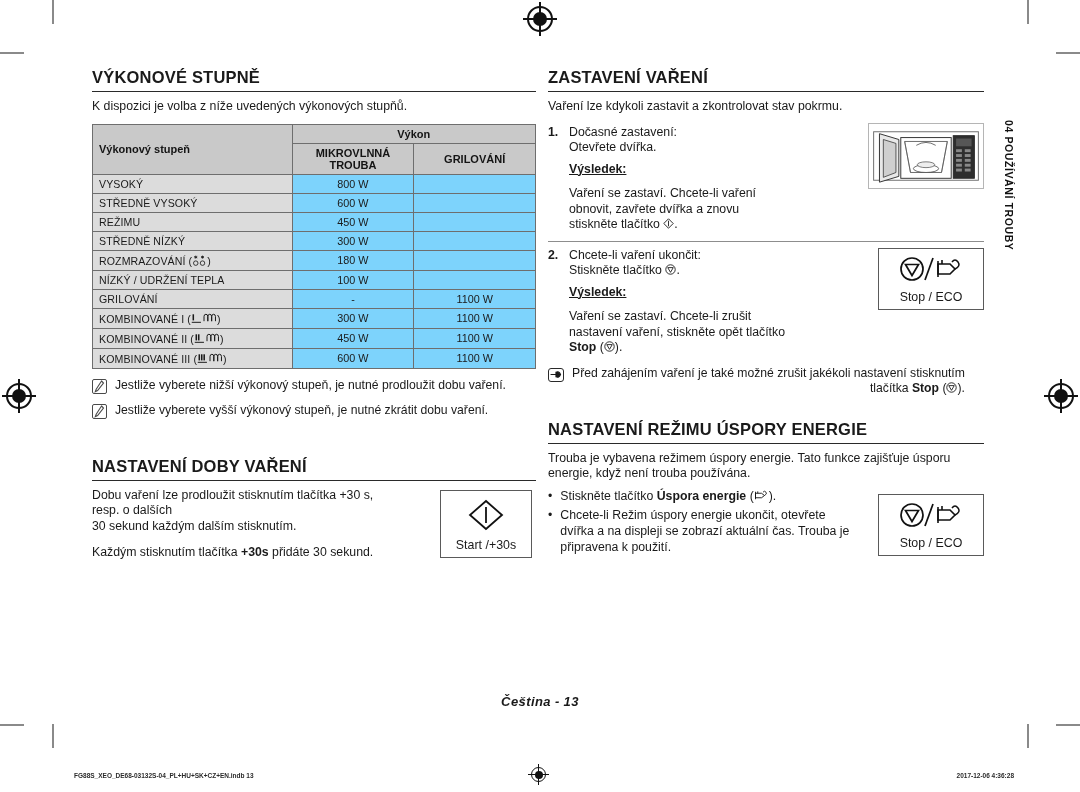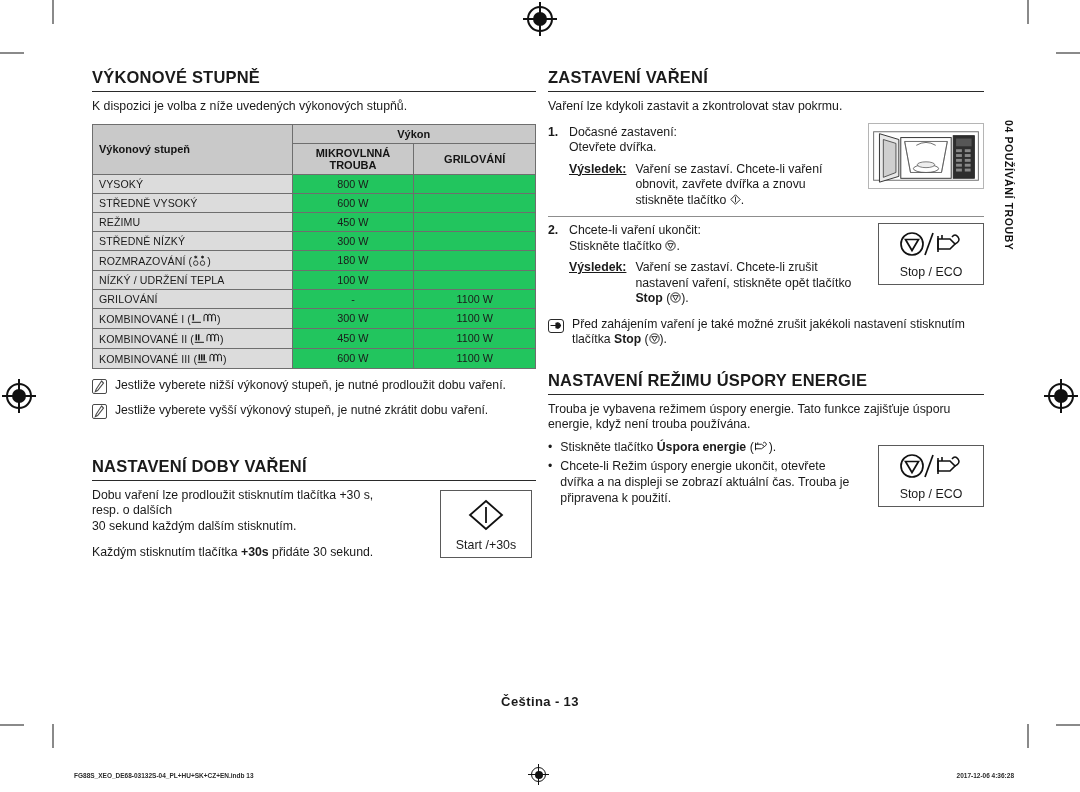--- a/index.html
+++ b/index.html
@@ -53,31 +53,31 @@
   table.power thead th {
     background:#c9c9c9; font-weight:bold; text-align:center;
     color:#141414;
     margin-left:32px;
   }
   table.power thead th.lvl { text-align:left; vertical-align:middle; }
   table.power tbody td.lvl {
     background:#dcdcdc; text-align:left; white-space:nowrap;
     font-size:10.6px; letter-spacing:0.1px;
   }
-  table.power tbody td.val { text-align:center; background:#22c55e; font-size:10.8px; }
+  table.power tbody td.val { text-align:center; background:#7dd3fc; font-size:10.8px; }
   .col-w-lvl { width:200px; }
   .col-w-mw  { width:122px; }
   .col-w-gr  { width:122px; }
 
   
   .sym { display:inline-block; vertical-align:-2px; }
   .sym svg { display:block; }
 
   
-  .note { display:flex; gap:8px; align-items:flex-start; margin:9px 0 0 0; }
+  .note { display:flex; gap:8px; align-items:flex-start; margin:9px 0 0 0;text-align:right; }
   .note .txt { font-size:12.2px; line-height:15px; }
   .noteicon {
     flex:0 0 auto; width:15px; height:15px; margin-top:1px;
     border:1.4px solid #4a4a4a; border-radius:2px;
     position:relative; background:#fff;
   }
   .noteicon svg { position:absolute; left:1px; top:0px; }
   .handicon {
     flex:0 0 auto; width:16px; height:14px; margin-top:2px;
     border:1.4px solid #2a2a2a; border-radius:3px; background:#fff;
@@ -92,21 +92,21 @@
   }
   .keybox .klabel { font-size:12.4px; margin-top:2px; white-space:nowrap; }
 
   .float-right-key { float:right; margin:6px 4px 6px 14px; }
 
   
   ol.steps { list-style:none; margin:10px 0 0 0; padding:0; }
   ol.steps > li { margin:0 0 6px 0; font-size:12.3px; line-height:15.5px; }
   .steprow { display:flex; gap:7px; }
   .stepnum { font-weight:bold; flex:0 0 auto; width:14px; }
-  .result { display:flex; gap:9px; margin:6px 0 0 21px; }
+  .result { display:flex; gap:9px; margin:6px 0 0 21px;flex-direction:column; }
   .result .rlabel { font-weight:bold; text-decoration:underline; flex:0 0 auto; white-space:nowrap; }
   .result .rtext { font-size:12.3px; line-height:15.5px; }
   .hr-thin { border:0; border-top:1px solid #8d8d8d; margin:8px 0 6px 0; }
 
   ul.bullets { list-style:none; margin:6px 0 0 0; padding:0; }
   ul.bullets li { font-size:12.3px; line-height:16px; display:flex; gap:8px; margin-bottom:3px; }
   ul.bullets li .bul { flex:0 0 auto; }
 
   
   .oven-img { border:1px solid #b5b5b5; background:#fff; width:116px; height:66px; }
@@ -119,21 +119,21 @@
   }
   .sidetab span {
     writing-mode:vertical-rl; text-orientation:mixed;
     font-size:10.5px; font-weight:bold; letter-spacing:0.6px;
     white-space:nowrap; color:#111;
   }
 
   
   .pagenum {
     position:absolute; left:0; right:0; top:694px; text-align:center;
-    font-size:13px; font-weight:bold; letter-spacing:0.4px;
+    font-size:13px; font-weight:bold; letter-spacing:0.4px;font-style:italic;
   }
   .printline { position:absolute; top:772px; font-size:6.5px; color:#2b2b2b; font-weight:bold; }
   .printline.left { left:74px; }
   .printline.right { right:66px; }
   .foot-reg { position:absolute; left:531px; top:767px; }
   .foot-reg .reg { width:15px; height:15px; border-width:1.3px; }
   .foot-reg .reg::before { top:-4px; height:21px; }
   .foot-reg .reg::after { left:-4px; width:21px; }
   .foot-reg .reg .dot { width:8px; height:8px; margin:-4px 0 0 -4px; }
 

